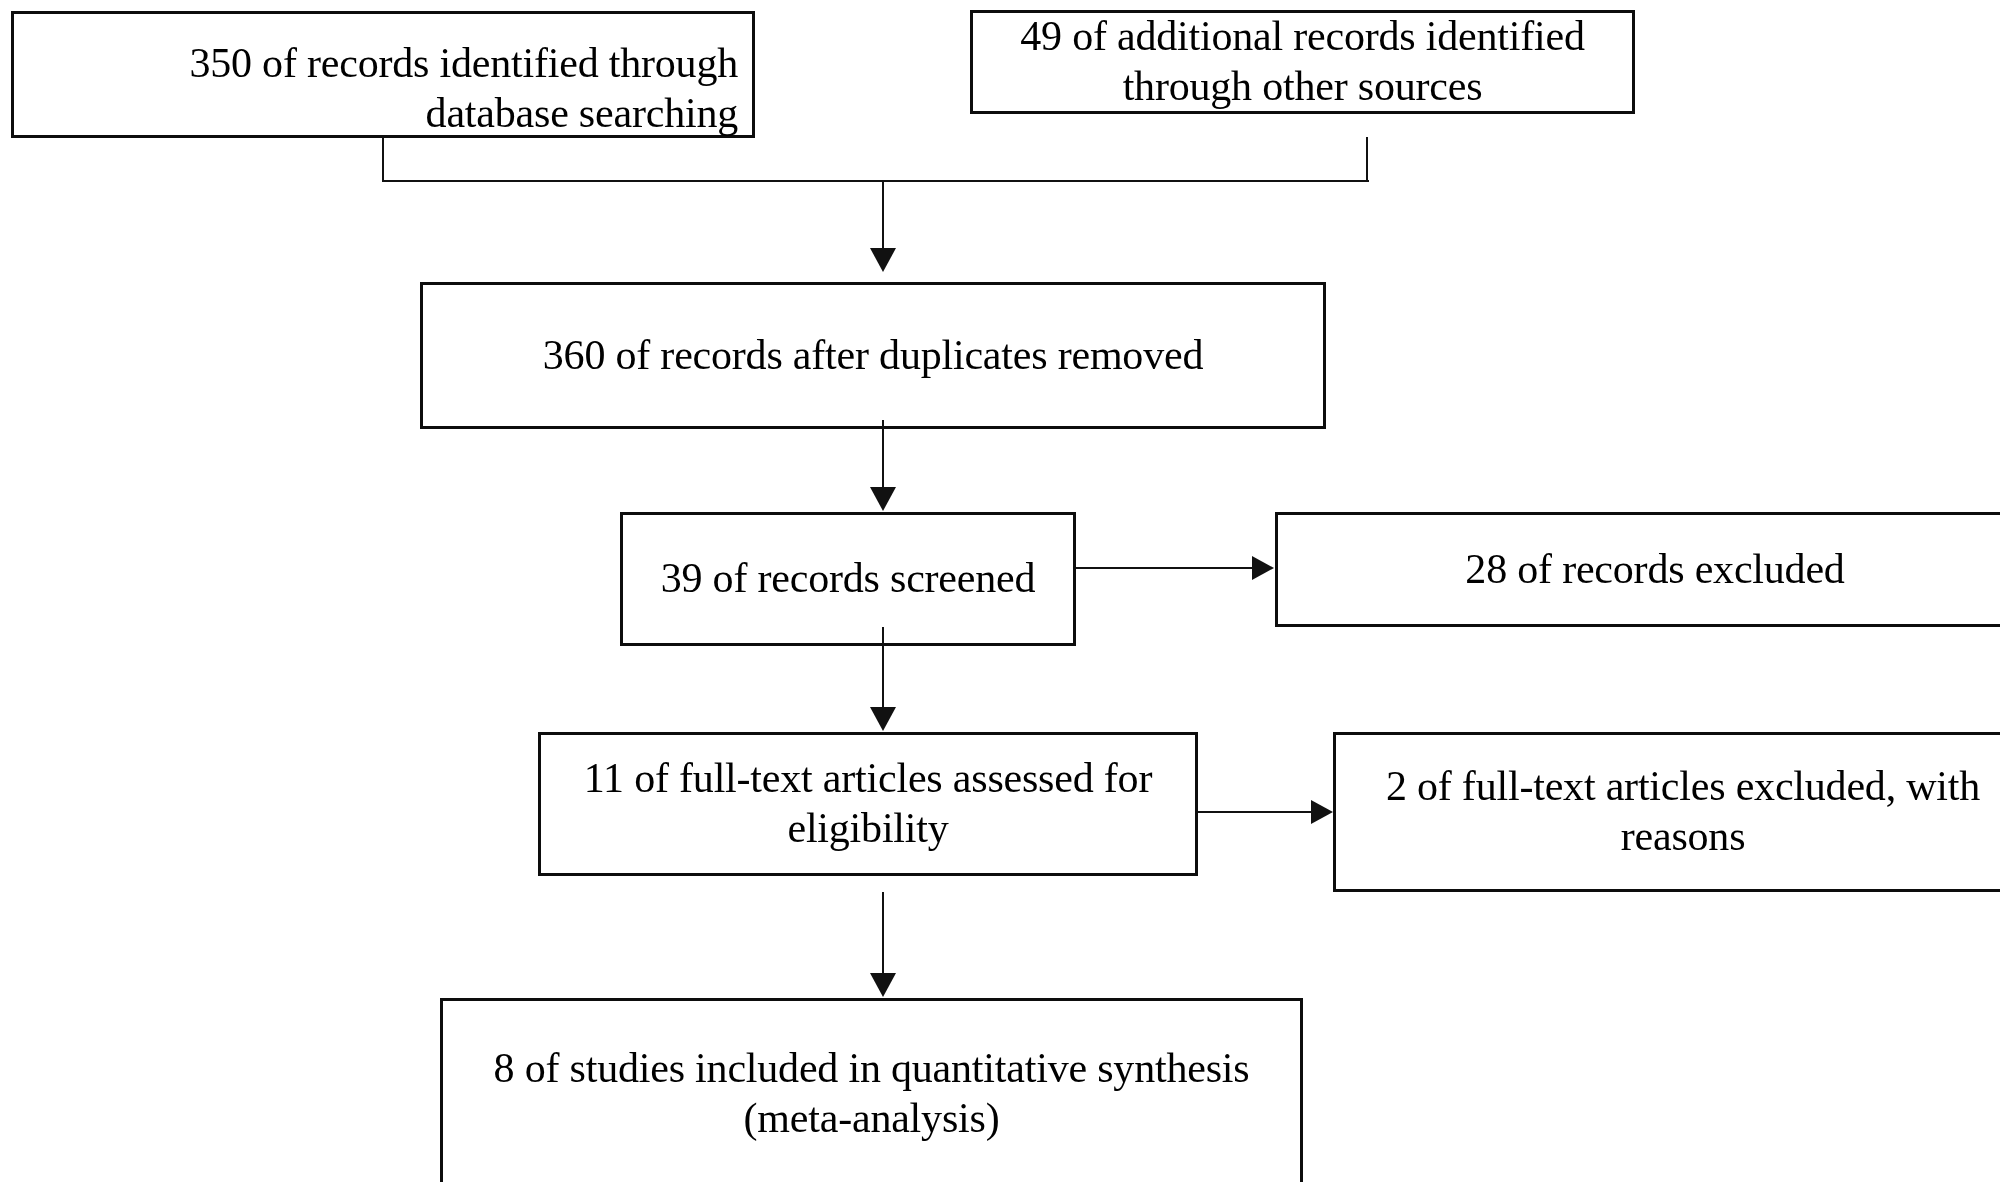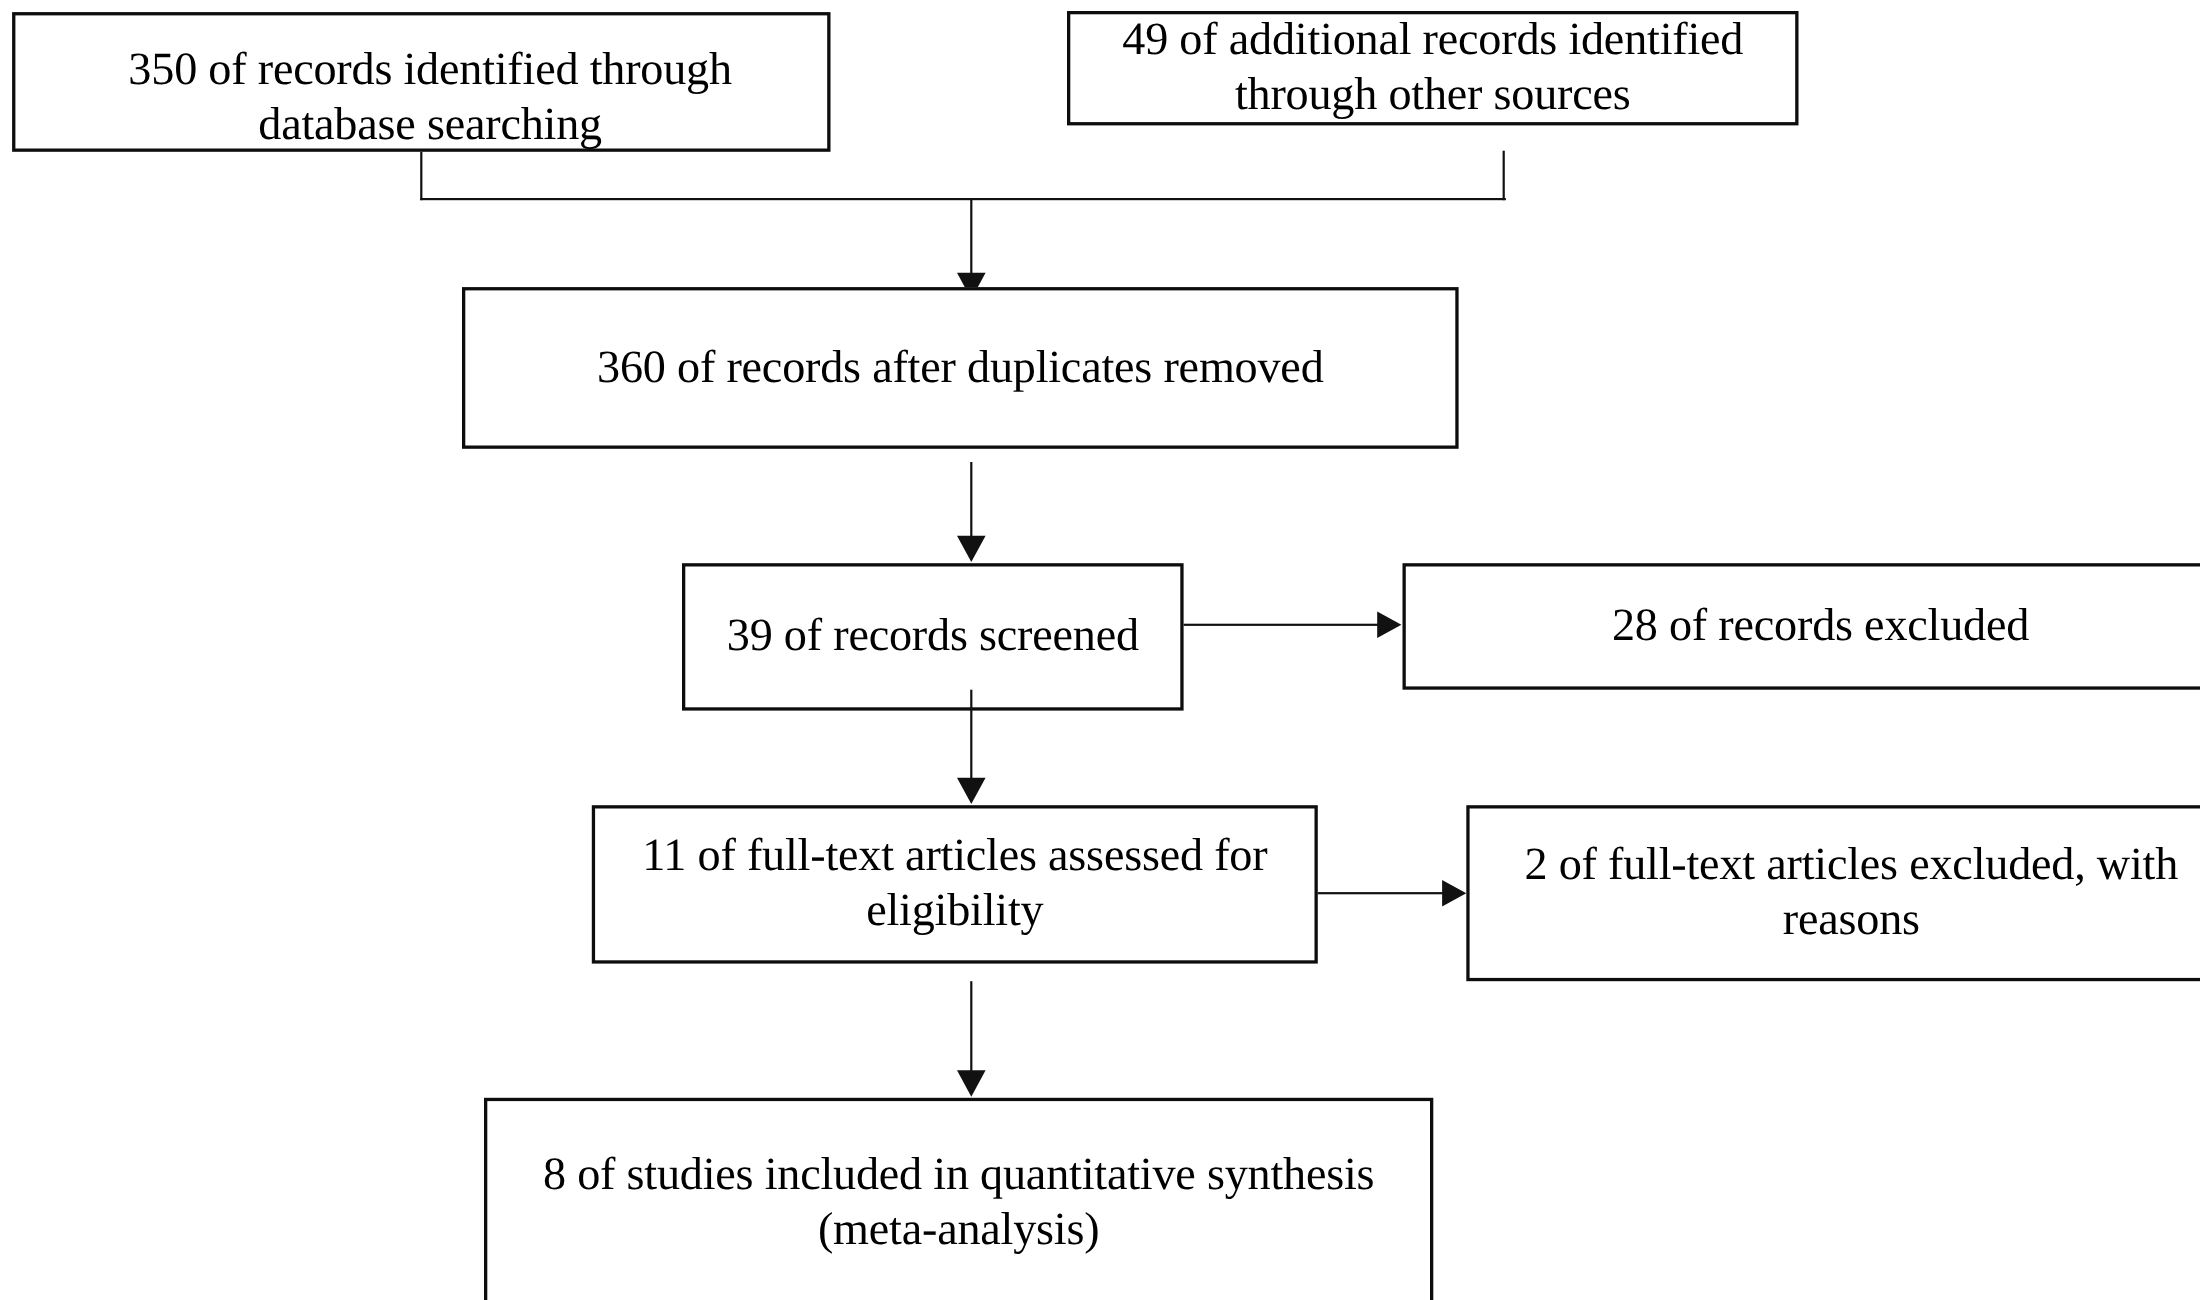--- a/index.html
+++ b/index.html
@@ -29,28 +29,28 @@
   .box .txt {
     display: block;
     width: 100%;
     padding: 0 14px;
     box-sizing: border-box;
     font-size: 42px;
     text-align: center;
     letter-spacing: -0.2px;
   }
   .box.align-left .txt {
-    text-align: center;
+    text-align: right;
     padding-left: 30px;
     margin-top: 28px;
   }
   
   #box-db        { left: 11px;   top: 11px;   width: 744px;  height: 127px; }
   #box-other     { left: 970px;  top: 10px;   width: 665px;  height: 104px; }
-  #box-dupes     { left: 420px;  top: 261px;  width: 906px;  height: 147px; }
+  #box-dupes     { left: 420px;  top: 282px;  width: 906px;  height: 147px; }
   #box-screened  { left: 620px;  top: 512px;  width: 456px;  height: 134px; }
   #box-excl-rec  { left: 1275px; top: 512px;  width: 760px;  height: 115px; }
   #box-fulltext  { left: 538px;  top: 732px;  width: 660px;  height: 144px; }
   #box-excl-full { left: 1333px; top: 732px;  width: 700px;  height: 160px; }
   #box-included  { left: 440px;  top: 998px;  width: 863px;  height: 192px; }
 
   
   .ln {
     position: absolute;
     background: #111111;

